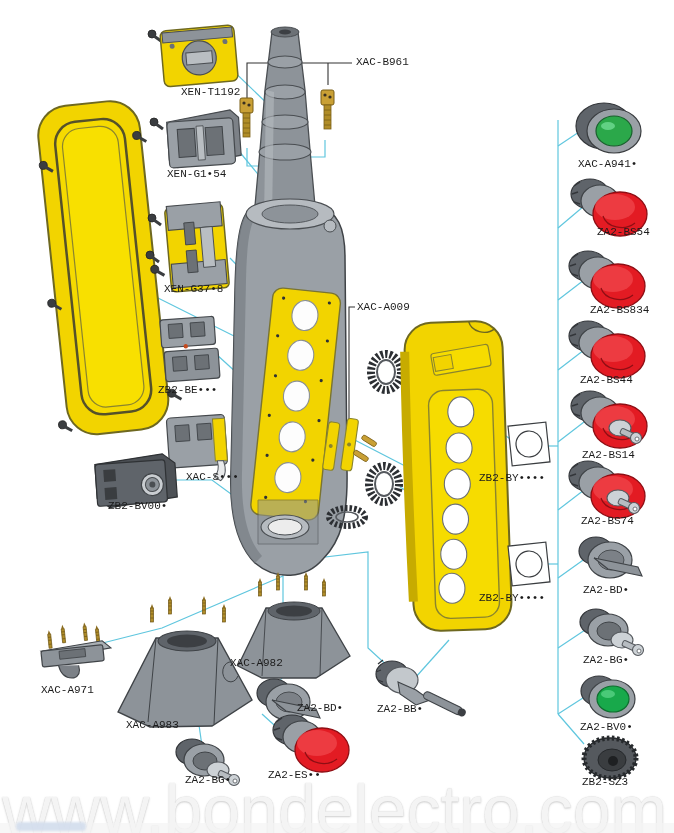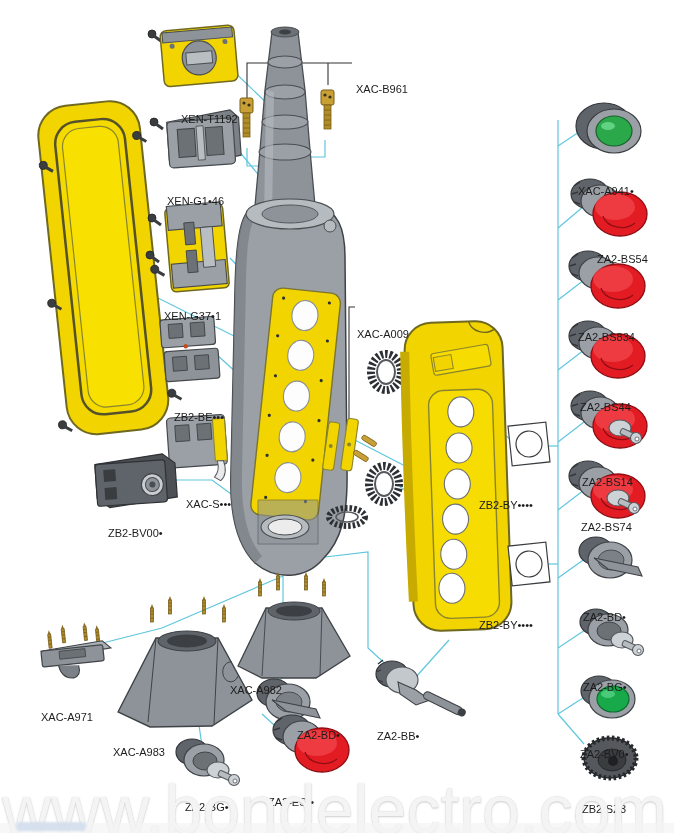--- a/index.html
+++ b/index.html
@@ -1,20 +1,20 @@
 <!DOCTYPE html>
 <html><head>
 <meta charset="utf-8">
 <style>
   html,body{margin:0;padding:0;background:#ffffff;}
   #stage{position:relative;width:674px;height:833px;background:#ffffff;overflow:hidden;
          font-family:"DejaVu Sans",sans-serif;}
   #stage svg{position:absolute;left:0;top:0;}
   .lbl{position:absolute;font-size:11px;line-height:12px;color:#1c1c1c;white-space:nowrap;
-       font-family:Liberation Sans, sans-serif;margin-top:27px;}
+       font-family:Liberation Mono, monospace;}
   .watermark{position:absolute;left:2px;top:770px;width:672px;font-size:68px;letter-spacing:0px;
        color:#f4f4f4;white-space:nowrap;font-family:Liberation Sans, sans-serif;
        text-shadow:0 1px 2px rgba(170,170,170,.55), 0 0 1px #d6d6d6;}
   .bottom-strip{position:absolute;left:0;top:823px;width:674px;height:10px;background:#f3f3f3;opacity:.7;}
   .blue-smudge{position:absolute;left:16px;top:822px;width:70px;height:9px;background:#ccd9ec;
        border-radius:4px;opacity:.75;filter:blur(1px);}
 </style>
 </head>
 <body>
 
@@ -386,41 +386,41 @@
 
   <g>
         <use href="#mushroom" x="320" y="748"></use>
       </g>
   <g>
         <use href="#keysel" x="204" y="760"></use>
       </g>
 </svg>
 
   <div class="lbl" style="left:181px;top:86px">XEN-T1192</div>
-  <div class="lbl" style="left:167px;top:168px">XEN-G1•46</div>
+  <div class="lbl" style="left:167px;top:168px">XEN-G1•54</div>
   <div class="lbl" style="left:356px;top:56px">XAC-B961</div>
-  <div class="lbl" style="left:164px;top:283px">XEN-G37•1</div>
-  <div class="lbl" style="left:174px;top:384px">ZB2-BE•••</div>
+  <div class="lbl" style="left:164px;top:283px">XEN-G37•8</div>
+  <div class="lbl" style="left:158px;top:384px">ZB2-BE•••</div>
   <div class="lbl" style="left:357px;top:301px">XAC-A009</div>
   <div class="lbl" style="left:186px;top:471px">XAC-S•••</div>
   <div class="lbl" style="left:108px;top:500px">ZB2-BV00•</div>
   <div class="lbl" style="left:479px;top:472px">ZB2-BY••••</div>
   <div class="lbl" style="left:479px;top:592px">ZB2-BY••••</div>
   <div class="lbl" style="left:578px;top:158px">XAC-A941•</div>
   <div class="lbl" style="left:597px;top:226px">ZA2-BS54</div>
-  <div class="lbl" style="left:578px;top:304px">ZA2-BS834</div>
+  <div class="lbl" style="left:590px;top:304px">ZA2-BS834</div>
   <div class="lbl" style="left:580px;top:374px">ZA2-BS44</div>
   <div class="lbl" style="left:582px;top:449px">ZA2-BS14</div>
-  <div class="lbl" style="left:581px;top:494px">ZA2-BS74</div>
+  <div class="lbl" style="left:581px;top:515px">ZA2-BS74</div>
   <div class="lbl" style="left:583px;top:584px">ZA2-BD•</div>
   <div class="lbl" style="left:583px;top:654px">ZA2-BG•</div>
   <div class="lbl" style="left:580px;top:721px">ZA2-BV0•</div>
   <div class="lbl" style="left:582px;top:776px">ZB2-SZ3</div>
   <div class="lbl" style="left:41px;top:684px">XAC-A971</div>
-  <div class="lbl" style="left:113px;top:719px">XAC-A983</div>
+  <div class="lbl" style="left:126px;top:719px">XAC-A983</div>
   <div class="lbl" style="left:230px;top:657px">XAC-A982</div>
   <div class="lbl" style="left:297px;top:702px">ZA2-BD•</div>
   <div class="lbl" style="left:377px;top:703px">ZA2-BB•</div>
   <div class="lbl" style="left:268px;top:769px">ZA2-ES••</div>
   <div class="lbl" style="left:185px;top:774px">ZA2-BG•</div>
 
   <div class="watermark">www.bondelectro.com</div>
   <div class="bottom-strip"></div>
   <div class="blue-smudge"></div>
 </div>

